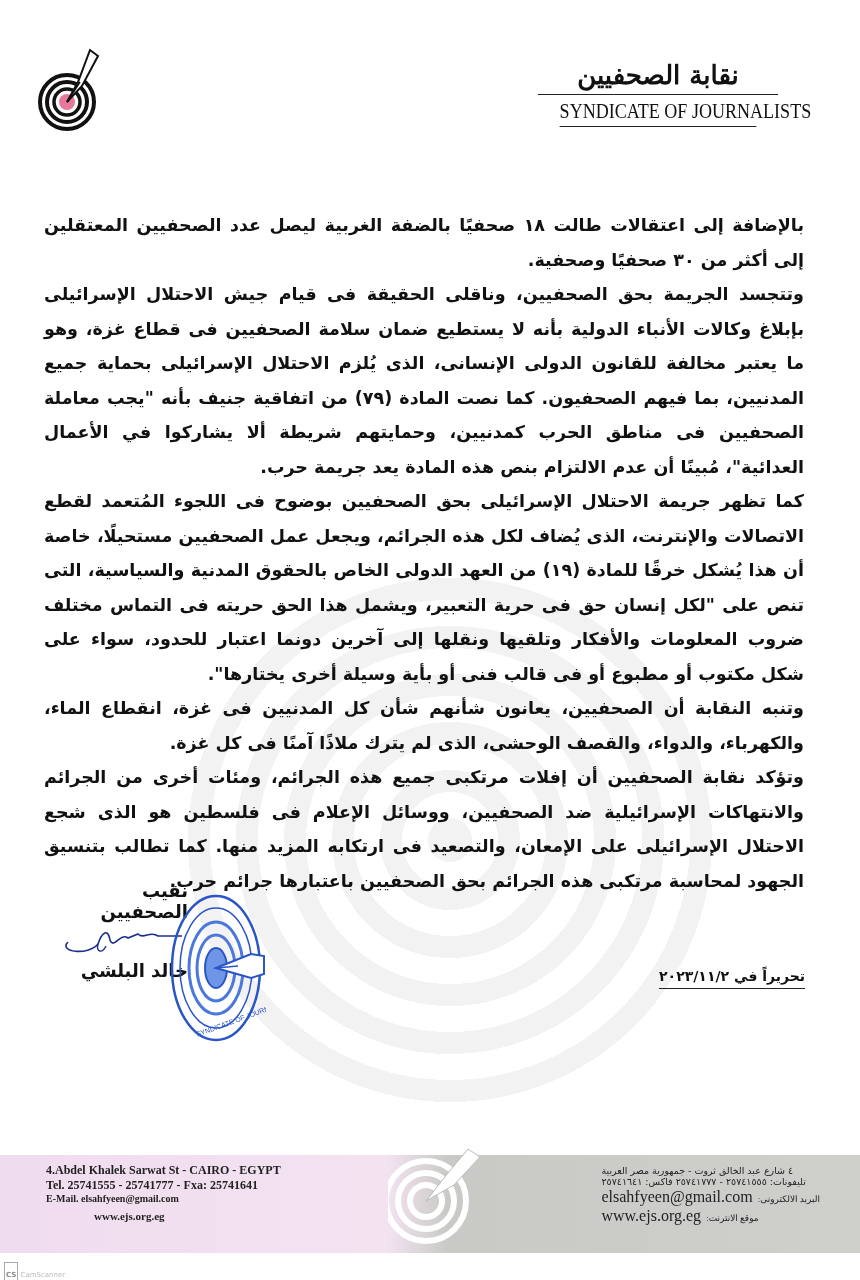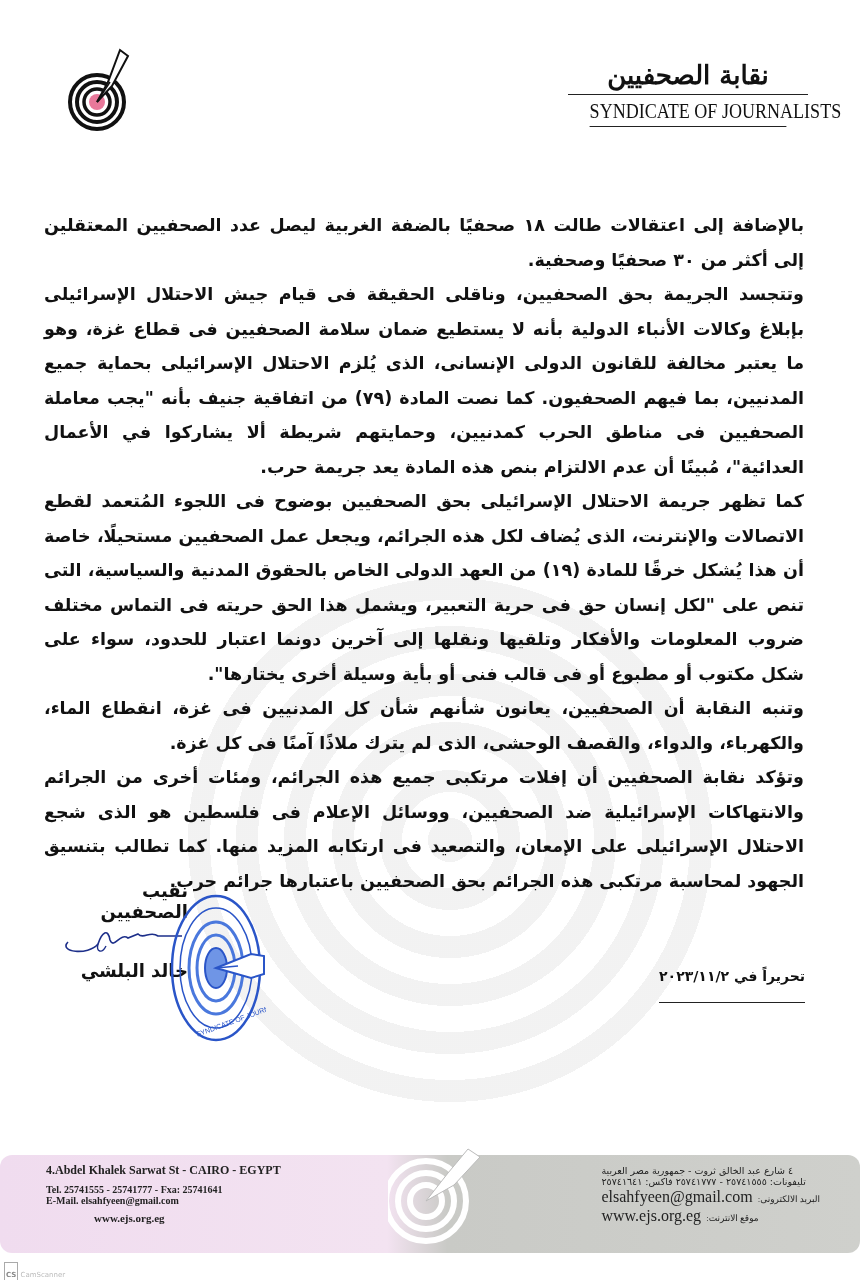--- a/index.html
+++ b/index.html
@@ -5,21 +5,21 @@
     html, body { margin: 0; padding: 0; }
     body {
       width: 860px; height: 1280px; background: #ffffff; position: relative; overflow: hidden;
       font-family: "DejaVu Sans", sans-serif; color: #111;
     }
     .watermark {
       position: absolute; left: 170px; top: 560px; width: 560px; height: 560px;
       border-radius: 50%; opacity: 0.05; pointer-events: none;
       background: repeating-radial-gradient(circle, #000 0 22px, transparent 22px 48px);
     }
-    .header { position: absolute; left: 0; top: 0; width: 816px; height: 150px; margin-left: 30px; }
+    .header { position: absolute; left: 0; top: 0; width: 816px; height: 150px; }
     .logo { position: absolute; left: 38px; top: 42px; width: 66px; height: 96px; }
     .brand { position: absolute; right: 38px; top: 60px; width: 240px; text-align: center; }
     .brand-ar {
       font-family: "DejaVu Serif", serif; font-size: 26px; font-weight: bold; direction: rtl;
       padding-bottom: 4px; border-bottom: 1.5px solid #222; letter-spacing: -1px;
     }
     .brand-en {
       font-family: "Liberation Serif", serif; font-size: 22px; transform: scaleX(0.82);
       letter-spacing: 0px; padding: 3px 0 2px; border-bottom: 1.5px solid #222; white-space: nowrap;
     }
@@ -27,30 +27,29 @@
       position: absolute; left: 44px; top: 172px; width: 760px; direction: rtl; text-align: justify;
       font-family: "DejaVu Sans", sans-serif; font-weight: bold; font-size: 17.5px; line-height: 34.5px; margin-top: 36px;
     }
     .body-text p { margin: 0; }
     .signature { position: absolute; left: 58px; top: 880px; width: 130px; text-align: right; direction: rtl; }
     .sig-title, .sig-name { font-weight: bold; font-size: 18px; font-family: "DejaVu Sans", sans-serif; }
     .sig-scribble { height: 34px; }
     .stamp { position: absolute; left: 166px; top: 888px; width: 100px; height: 160px; }
     .date {
       position: absolute; right: 55px; top: 968px; direction: rtl; font-weight: bold; font-size: 14px;
-      border-bottom: 1.5px solid #222; padding-bottom: 18px;
+      border-bottom: 1.5px solid #222; padding-bottom: 4px;
     }
     .footer {
       position: absolute; left: 0; top: 1155px; width: 860px; height: 98px;
       background: linear-gradient(90deg, #f0dcef 0%, #f3e3f1 45%, #c9cac6 52%, #cfd0cc 100%);
-      border-radius: 12px;
     }
     .footer-left { position: absolute; left: 46px; top: 8px; font-family: "Liberation Serif", serif; font-weight: bold; color: #222; }
     .footer-left .addr { font-size: 12px; }
-    .footer-left .tel { font-size: 10px; margin-top: 6px; }
+    .footer-left .tel { font-size: 12px; }
     .footer-left .mail { font-size: 10px; }
     .footer-left .web { font-size: 11px; margin-top: 6px; padding-left: 48px; }
     .footer-right { position: absolute; right: 40px; top: 10px; direction: rtl; text-align: left; color: #222; }
     .footer-right .ar { font-size: 9.5px; }
     .footer-right .big { font-family: "Liberation Serif", serif; font-size: 16px; font-weight: normal; direction: ltr; }
     .footer-right .lab { font-size: 9px; font-weight: normal; font-family: Liberation Serif, serif; }
     .footer-logo { position: absolute; left: 388px; top: -28px; width: 100px; height: 120px; }
     .cs { position: absolute; left: 4px; top: 1262px; font-size: 7px; color: #bbb; }
     .cs .box { display: inline-block; border: 1px solid #aaa; padding: 8px 1px; color: #888; font-weight: bold; }
   </style>

